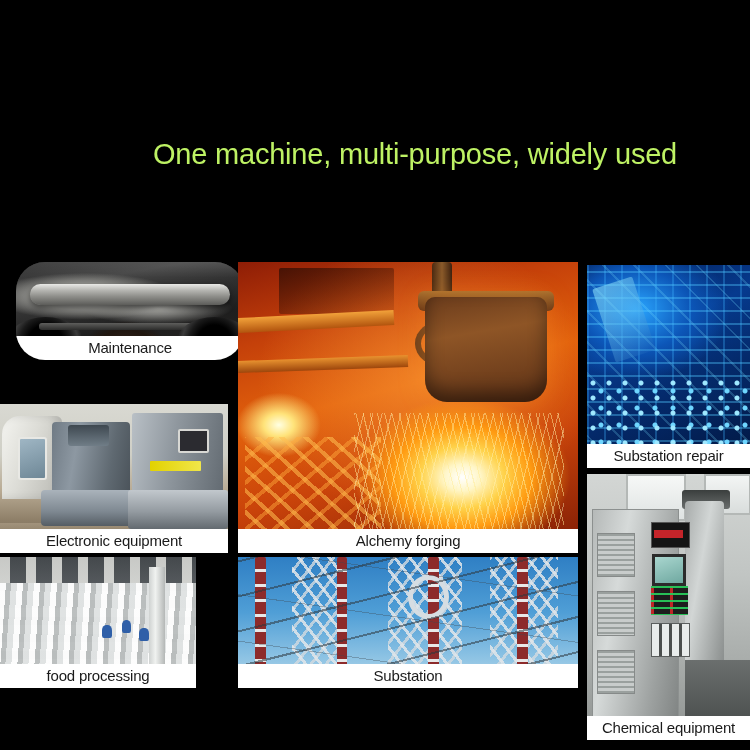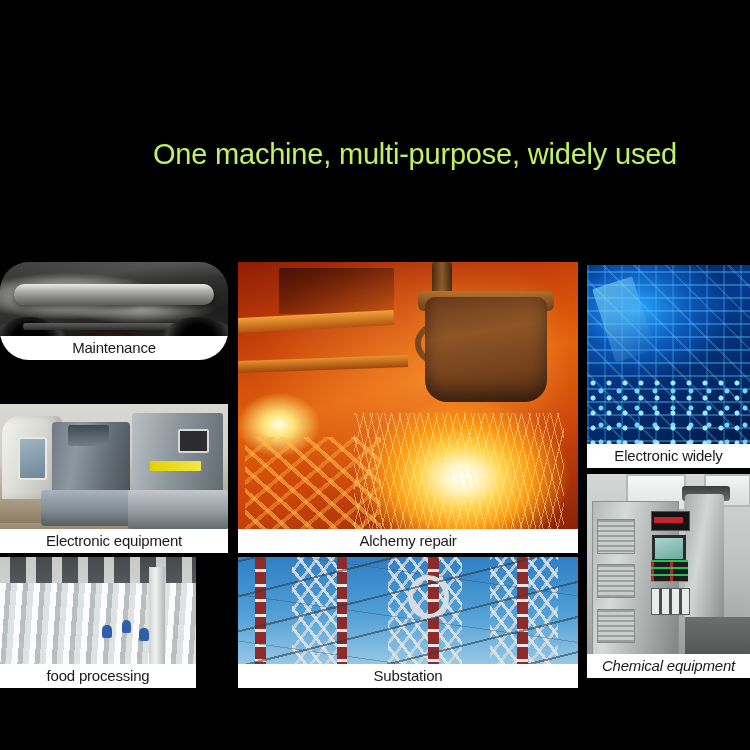--- a/index.html
+++ b/index.html
@@ -80,27 +80,27 @@
     text-align: center;
     font-size: 15px;
     line-height: 24px;
     height: 24px;
     letter-spacing: -0.2px;
     white-space: nowrap;
     overflow: hidden;
   }
 
   
-  #cell-maintenance      { left: 0px;   top: 262px; width: 228px; height: 98px; border-radius: 29px; }
+  #cell-maintenance      { left: 16px;   top: 262px; width: 228px; height: 98px; border-radius: 29px; }
   #cell-industrial       { left: 0px;   top: 404px; width: 228px; height: 149px; }
   #cell-food             { left: 0px;   top: 557px; width: 196px; height: 131px; }
   #cell-alchemy          { left: 238px; top: 262px; width: 340px; height: 291px; }
   #cell-substation       { left: 238px; top: 557px; width: 340px; height: 131px; }
   #cell-electronic       { left: 587px; top: 265px; width: 163px; height: 203px; }
-  #cell-chemical         { left: 587px; top: 474px; width: 163px; height: 204px; font-style: italic; }
+  #cell-chemical         { left: 587px; top: 474px; width: 163px; height: 266px; }
 
   
 
   
   .img-maintenance {
     background:
       radial-gradient(ellipse 60px 46px at 48% 95%, #3a2a20 0%, #20160f 55%, rgba(0,0,0,0) 75%),
       radial-gradient(ellipse 34px 26px at 44% 88%, #7a5530 0%, rgba(90,60,32,0) 70%),
       radial-gradient(ellipse 30px 24px at 56% 88%, #7a5530 0%, rgba(90,60,32,0) 70%),
       linear-gradient(180deg, rgba(255,255,255,0.10) 0%, rgba(255,255,255,0) 16%),
@@ -469,21 +469,21 @@
       <div class="al-dark"></div>
       <div class="al-beam1"></div>
       <div class="al-beam2"></div>
       <div class="al-hook"></div>
       <div class="al-hook2"></div>
       <div class="al-ladle-lip"></div>
       <div class="al-ladle"></div>
       <div class="al-scaffold"></div>
       <div class="al-sparks"></div>
     </div>
-    <div class="caption">Alchemy repair</div>
+    <div class="caption">Alchemy forging</div>
   </div>
 
   <div class="cell" id="cell-substation">
     <div class="photo img-substation">
       <div class="ss-tower ss-t1"></div>
       <div class="ss-tower ss-t2"></div>
       <div class="ss-tower ss-t3"></div>
       <div class="ss-ins ss-i1"></div>
       <div class="ss-ins ss-i2"></div>
       <div class="ss-ins ss-i3"></div>
@@ -493,21 +493,21 @@
     </div>
     <div class="caption">Substation</div>
   </div>
 
   <div class="cell" id="cell-electronic">
     <div class="photo img-electronic">
       <div class="pcb-traces"></div>
       <div class="pcb-chip"></div>
       <div class="pcb-pads"></div>
     </div>
-    <div class="caption">Electronic widely</div>
+    <div class="caption">Substation repair</div>
   </div>
 
   <div class="cell" id="cell-chemical">
     <div class="photo img-chemical">
       <div class="ce-window"></div>
       <div class="ce-window2"></div>
       <div class="ce-tanktop"></div>
       <div class="ce-tank"></div>
       <div class="ce-dark"></div>
       <div class="ce-cab"></div>

